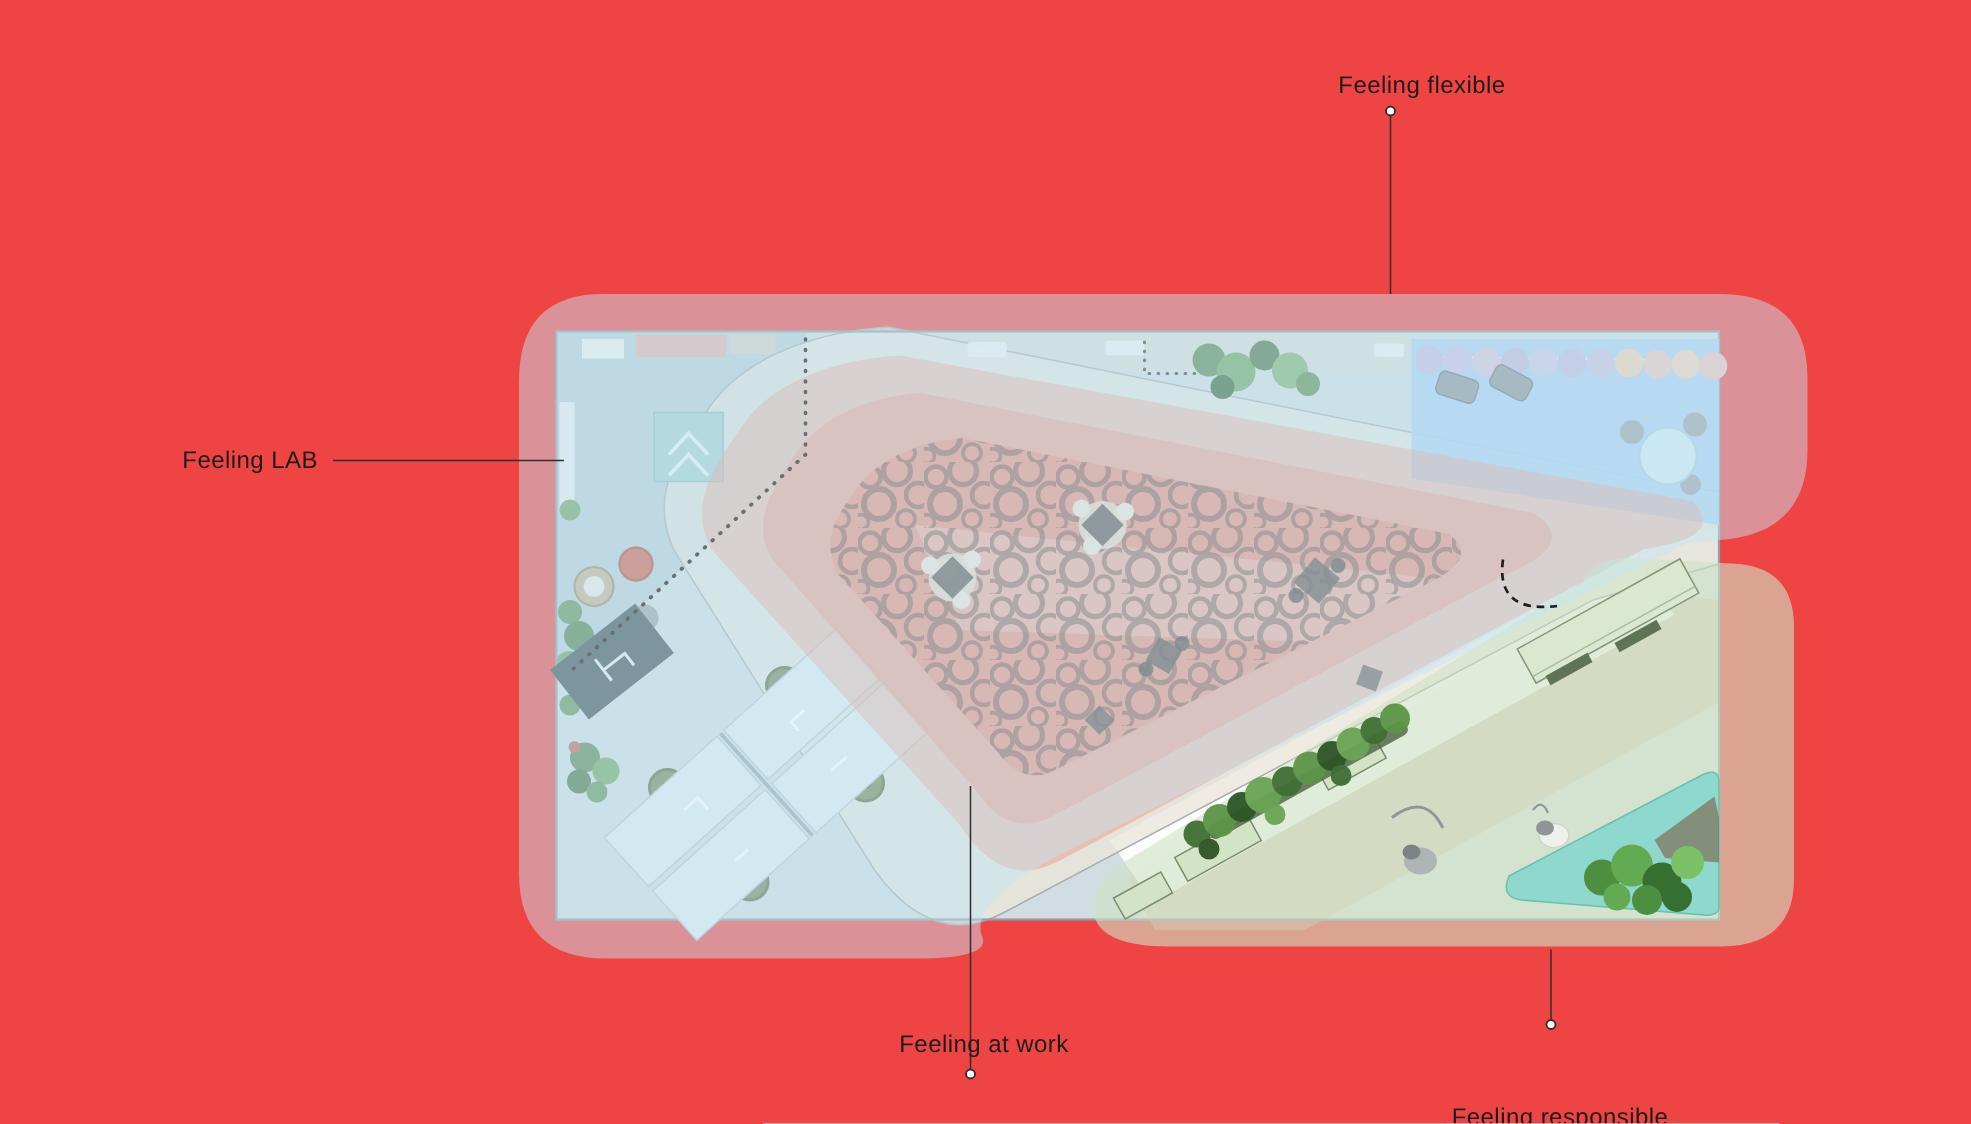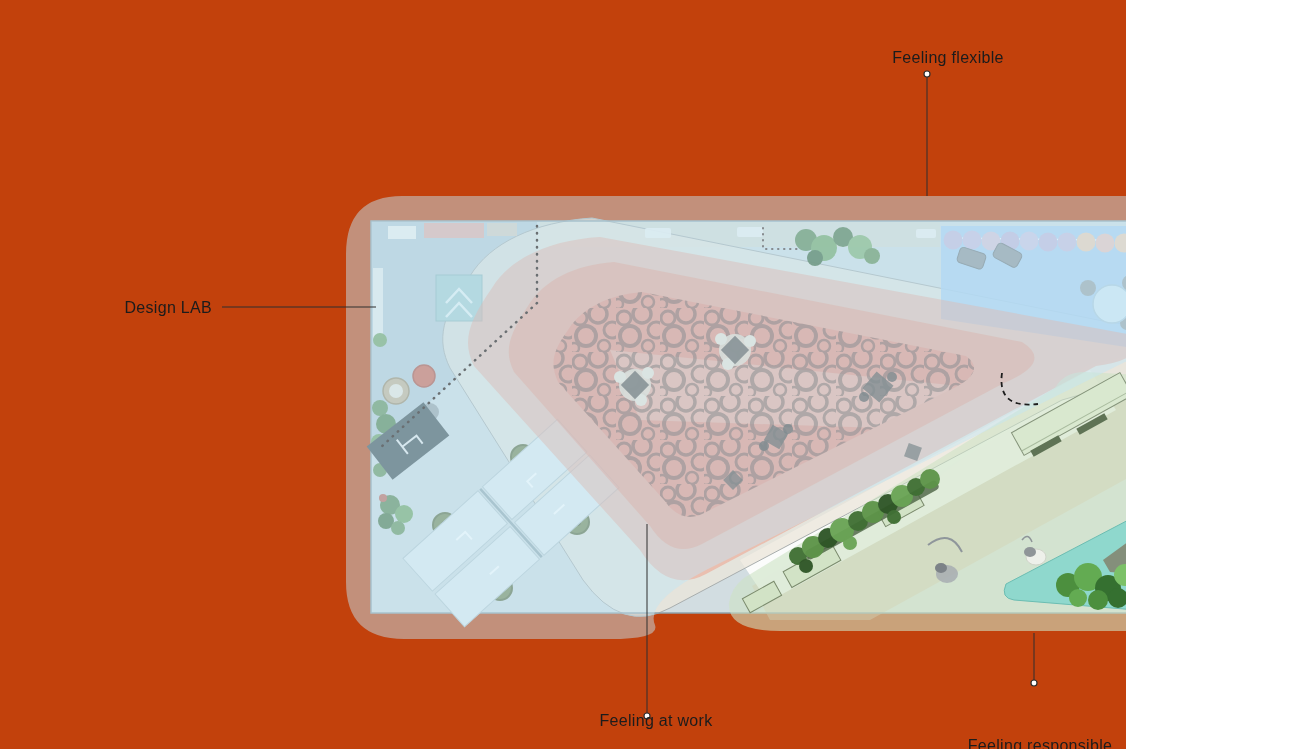--- a/index.html
+++ b/index.html
@@ -1,23 +1,23 @@
 <!DOCTYPE html>
 <html><head>
 <meta charset="utf-8">
 <style>
   html,body{margin:0;padding:0;background:#ffffff;}
-  .stage{position:relative;width:1126px;height:749px;background:#c2410c;overflow:hidden;
+  .stage{position:relative;width:1314px;height:749px;background:#ef4444;overflow:hidden;
          font-family:"Liberation Sans",sans-serif;}
   .stage svg{position:absolute;left:0;top:0;}
   .zone-label{position:absolute;font-size:16px;font-weight:500;color:#1c1c1c;
               letter-spacing:.3px;white-space:nowrap;}
   .lbl-flexible{left:948px;top:49px;transform:translateX(-50%);}
   .lbl-design-lab{left:212px;top:299px;transform:translateX(-100%);}
-  .lbl-at-work{left:656px;top:712px;transform:translateX(-50%);}
+  .lbl-at-work{left:656px;top:688px;transform:translateX(-50%);}
   .lbl-responsible{left:1040px;top:737px;transform:translateX(-50%);}
 </style>
 </head>
 <body>
 
 <div class="stage">
 <svg width="1314" height="749" viewBox="0 0 1314 749">
   <defs>
     <pattern id="rings" width="44" height="44" patternUnits="userSpaceOnUse">
       <g fill="none" stroke="#5a3f37">
@@ -268,16 +268,16 @@
     <circle cx="927" cy="74" r="3" fill="#ffffff" stroke="#2e2e2e" stroke-width="1.2"></circle>
     <line x1="222" y1="307" x2="376" y2="307" stroke="#2e2e2e" stroke-width="1"></line>
     <line x1="647" y1="713" x2="647" y2="524" stroke="#2e2e2e" stroke-width="1"></line>
     <circle cx="647" cy="716" r="3" fill="#ffffff" stroke="#2e2e2e" stroke-width="1.2"></circle>
     <line x1="1034" y1="680" x2="1034" y2="633" stroke="#2e2e2e" stroke-width="1"></line>
     <circle cx="1034" cy="683" r="3" fill="#ffffff" stroke="#2e2e2e" stroke-width="1.2"></circle>
   </g>
 </svg>
 
 <div class="zone-label lbl-flexible">Feeling flexible</div>
-<div class="zone-label lbl-design-lab">Design LAB</div>
+<div class="zone-label lbl-design-lab">Feeling LAB</div>
 <div class="zone-label lbl-at-work">Feeling at work</div>
 <div class="zone-label lbl-responsible">Feeling responsible</div>
 </div>
 
 </body></html>

